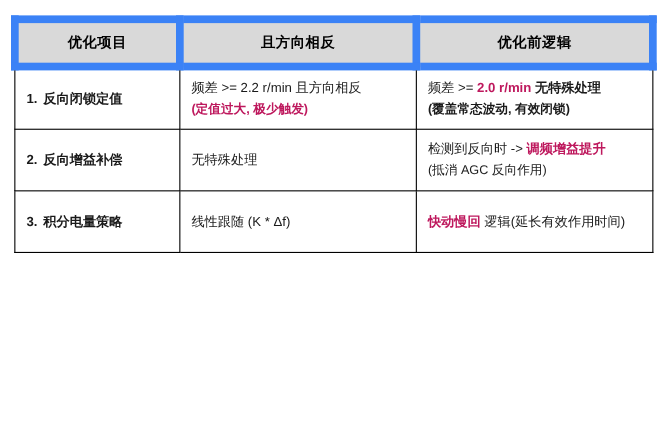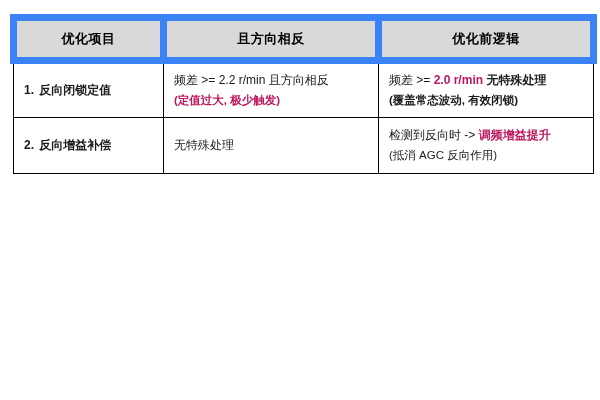--- a/index.html
+++ b/index.html
@@ -106,15 +106,27 @@
           <span>反向增益补偿</span>
         </td>
         <td class="cell">
           <span class="line">无特殊处理</span>
         </td>
         <td class="cell">
           <span class="line"><span>检测到反向时  -&gt;  </span><span class="red">调频增益提升</span><span class="bold"></span></span>
           <span class="sub">(抵消 AGC 反向作用)</span>
         </td>
       </tr>
+      <tr class="row-h3">
+        <td class="item">
+          <span class="num">3.</span>
+          <span>积分电量策略</span>
+        </td>
+        <td class="cell">
+          <span class="line">线性跟随 (K * Δf)</span>
+        </td>
+        <td class="cell">
+          <span class="line"><span></span><span class="red">快动慢回</span><span> 逻辑(延长有效作用时间)</span></span>
+        </td>
+      </tr>
     </tbody>
   </table>
 </div>
 
 </body></html>

